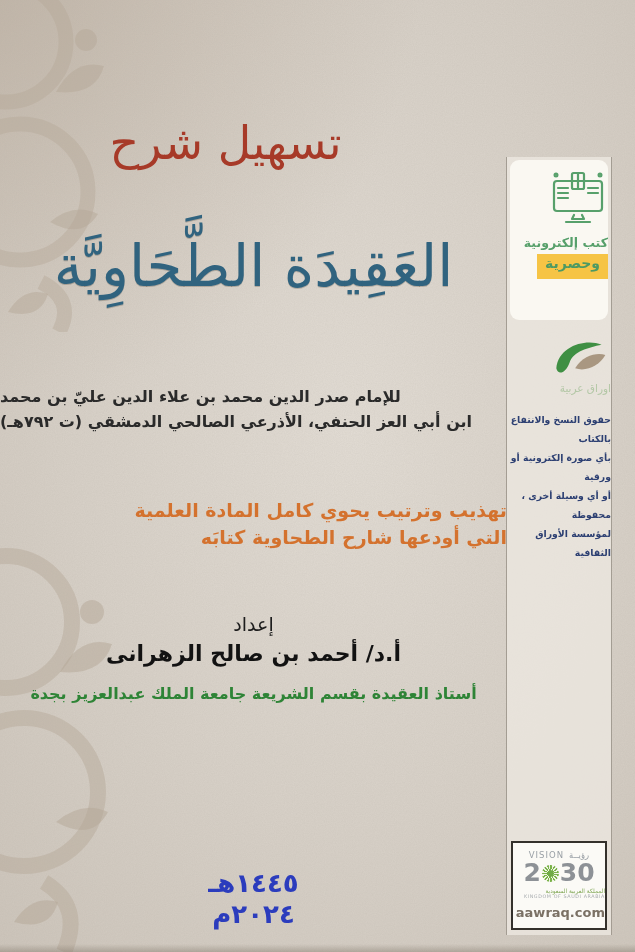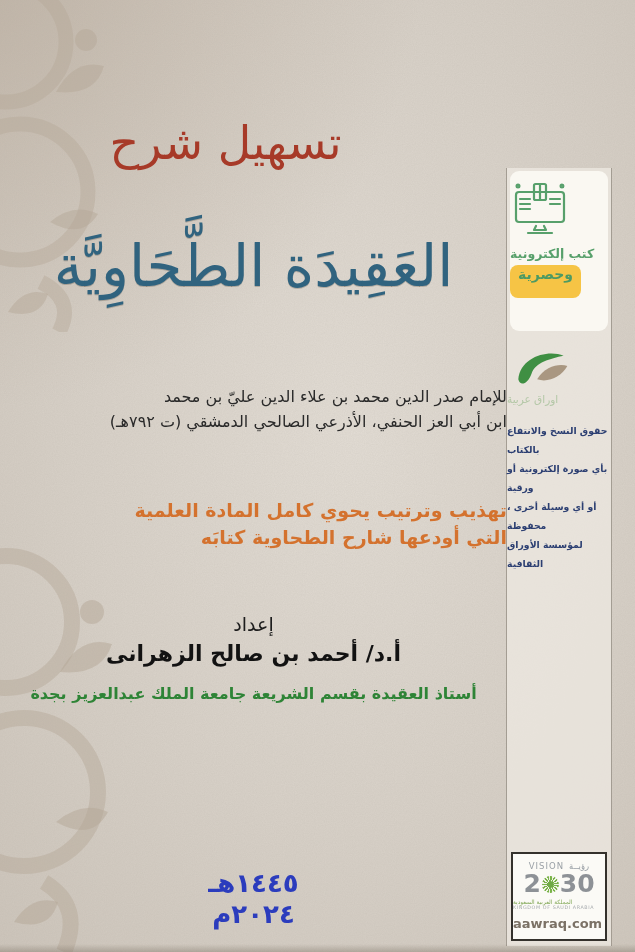--- a/index.html
+++ b/index.html
@@ -31,22 +31,22 @@
     position:absolute; top:116px; width:100%; text-align:center;
     transform:translateX(-28px);
     font-size:46px; color:#a73a28; letter-spacing:1px;
   }
   .main-title{
     position:absolute; top:232px; width:100%; text-align:center; white-space:nowrap;
     font-size:58px; font-weight:normal; color:#30637f;
     text-shadow: 0 1px 0 rgba(61,50,38,.25);
   }
   .author-block{
-    position:absolute; top:384px; width:100%; text-align:right;
-    font-size:16px; font-weight:400; color:#2a2a2a; line-height:25px;
+    position:absolute; top:384px; width:100%; text-align:left;
+    font-size:16px; font-weight:700; color:#2a2a2a; line-height:25px;
   }
   .subtitle-block{
     position:absolute; top:497px; width:100%; 
     font-size:19px; font-weight:bold; color:#d4722e; line-height:27px;
   }
   .prepared-label{
     position:absolute; top:613px; width:100%; text-align:center;
     font-size:19px; color:#1d1d1d;
   }
   .preparer-name{
@@ -59,35 +59,35 @@
   }
   .date-block{
     position:absolute; top:868px; width:100%; text-align:center;
     color:#2b3cbd; line-height:31px;
   }
   .date-hijri{ font-size:26px; font-weight:600; }
   .date-greg{ font-size:26px; font-weight:600; }
 
   
   .sidebar{
-    position:absolute; left:506px; top:168px; width:106px; height:778px; z-index:4;
+    position:absolute; left:506px; top:157px; width:106px; height:778px; z-index:4;
     background: rgba(235,231,223,.82);
     border-left:1px solid rgba(95,88,76,.5);
     border-right:1px solid rgba(95,88,76,.5);
-    text-align:left;
+    text-align:right;
   }
   .badge-card{
     margin:3px auto 0; width:98px; height:160px;
     background:#faf8f2; border-radius:9px; padding-top:10px;
   }
   .badge-line1{ font-size:12.5px; font-weight:600; color:#57a06b; margin-top:5px; }
   .badge-line2{
-    display:inline-block; margin-top:4px; padding:1px 8px 16px;
+    display:inline-block; margin-top:4px; padding:1px 8px 8px;
     font-size:14px; font-weight:bold; color:#4d9a63;
-    background:#f6c445; border-radius:8px;
+    background:#f6c445; border-radius:0;
   }
   .pub-logo{ margin-top:14px; }
   .pub-logo-text{ font-size:10.5px; color:#b3c7a6; margin-top:-2px; }
   .pub-words{ margin-top:26px; }
   .pub-word{ font-size:16px; font-weight:bold; color:#1c1c1c; line-height:37px; }
   .copyright{ margin-top:16px; font-size:9.3px; font-weight:bold; color:#2c3f72; line-height:19px; }
   .vision-box{
     position:absolute; bottom:5px; left:50%; transform:translateX(-50%);
     width:96px; background:#fbfaf6; border:2px solid #34312c; padding:7px 0 8px;
   }

